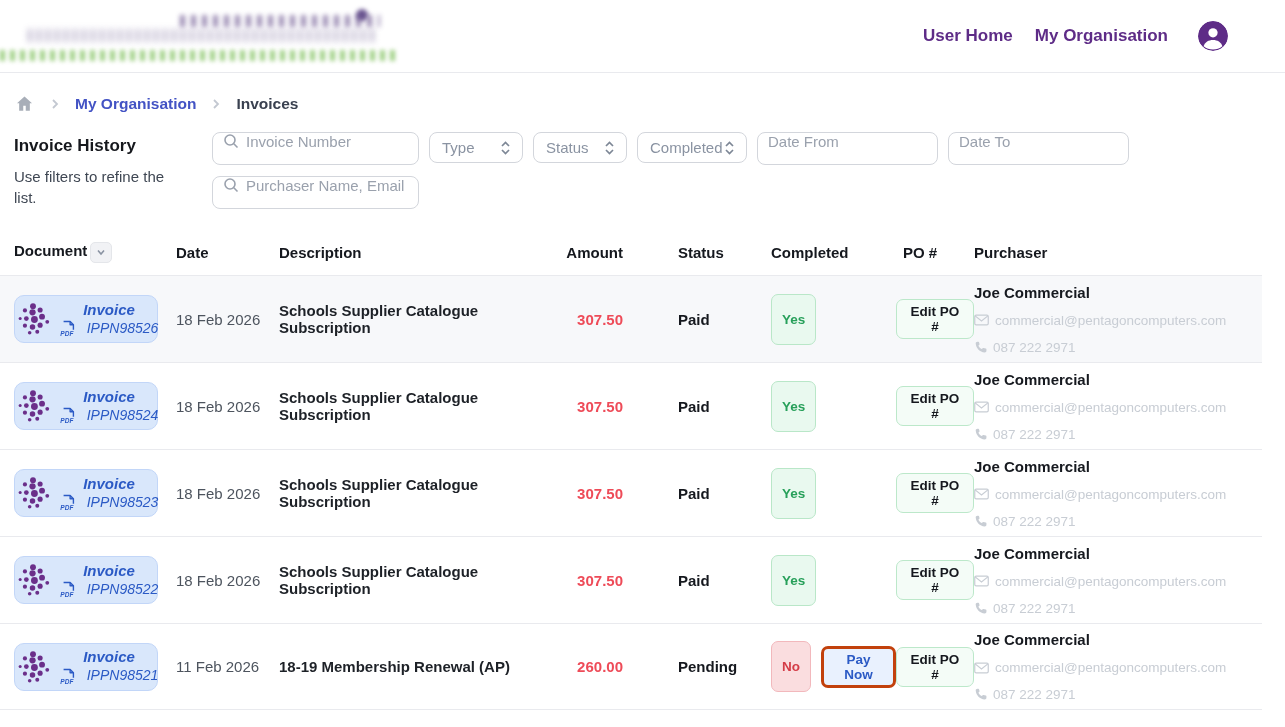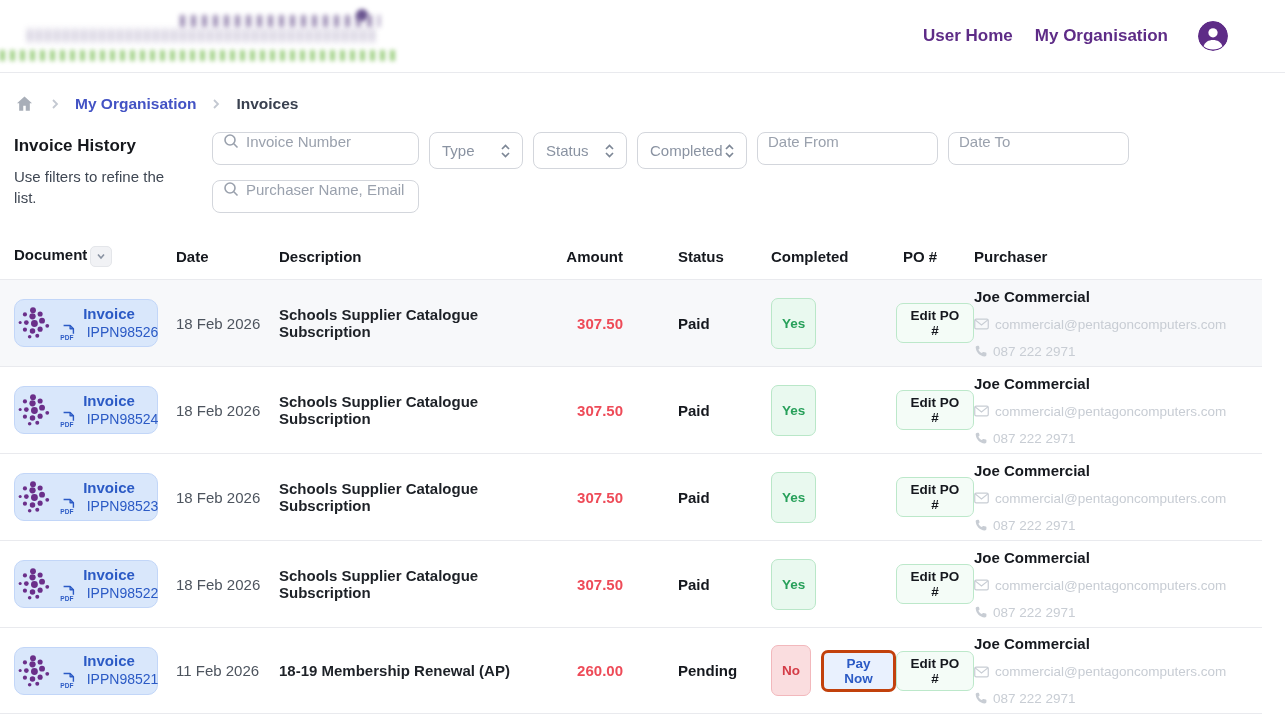--- a/index.html
+++ b/index.html
@@ -36,42 +36,42 @@
   .filters-intro { width:154px; flex:0 0 auto; }
   .filters-title { font-size:17px; font-weight:700; color:#16181d; padding-top:4px; }
   .filters-sub { font-size:15px; color:#3f4753; line-height:1.4; margin-top:10px; }
   .filters-fields { display:flex; flex-direction:column; gap:11px; }
   .filters-row { display:flex; gap:10px; }
   .f-input { height:33px; border:1px solid #d3d6dc; border-radius:8px; background:#fff;
     display:flex; align-items:flex-start; padding:0 10px; gap:7px; }
   .f-input input { border:none; outline:none; font-size:15px; color:#333; width:100%;
     font-family:inherit; background:transparent; }
   .f-input input::placeholder { color:#9aa1ad; }
-  .f-select { height:37px; border:1px solid #d3d6dc; border-radius:8px; background:#fff;
+  .f-select { height:31px; border:1px solid #d3d6dc; border-radius:8px; background:#fff;
     display:flex; align-items:center; justify-content:space-between; padding:0 10px 0 12px;
     font-size:15px; color:#8a93a2; cursor:pointer; }
   .w-search { width:207px; } .w-type { width:94px; } .w-status { width:94px; }
   .w-completed { width:110px; } .w-date { width:181px; }
 
   
   .tgrid { display:grid; width:1262px;
     grid-template-columns:176px 103px 275px 69px 148px 125px 78px 1fr; align-items:center; }
   .thead { height:46px; margin-top:20px; font-size:15px; font-weight:700; color:#15181e; }
   .th-doc { padding-left:14px; display:flex; align-items:flex-start; gap:3px; }
   .sort-box { width:22px; height:21px; border-radius:5px; background:#f1f2f5; border:1px solid #e4e6ea;
     display:flex; align-items:center; justify-content:center; cursor:pointer; }
   .col-amount { text-align:right; }
   .col-status { padding-left:55px; }
   .col-po { padding-left:7px; }
   .trow { height:87px; border-top:1px solid #e9eaee; }
   .trow:last-child { border-bottom:1px solid #e9eaee; }
   .trow.highlight { background:#f7f8fa; }
   .doc-cell { padding-left:14px; }
   .invoice-btn { width:144px; height:48px; border-radius:10px; background:#d9e7fb; border:1px solid #c2d6f8;
-    display:flex; align-items:center; justify-content:center; gap:8px; cursor:pointer; font-family:inherit; }
+    display:flex; align-items:center; justify-content:center; gap:8px; cursor:pointer; font-family:inherit;font-style:italic; }
   .inv-text { display:flex; flex-direction:column; align-items:center; line-height:1.25; }
   .inv-label { color:#2b5ac5; font-size:15px; font-weight:600; }
   .inv-num-row { display:flex; align-items:center; gap:10px; color:#2b5ac5; font-size:14px; }
   .date-cell { font-size:15px; color:#4d545e; }
   .desc-cell { font-size:15px; font-weight:700; color:#1d2127; padding-right:14px; }
   .amount-cell { font-size:15px; font-weight:600; color:#ee4b58; text-align:right; }
   .status-cell { padding-left:55px; font-size:15px; font-weight:700; color:#15181e; }
   .completed-cell { display:flex; align-items:center; gap:10px; }
   .badge { font-size:13.5px; font-weight:600; padding:17px 10px; border-radius:7px; }
   .badge-yes { background:#e9f9ef; border:1px solid #b9e7c8; color:#27a05a; }

